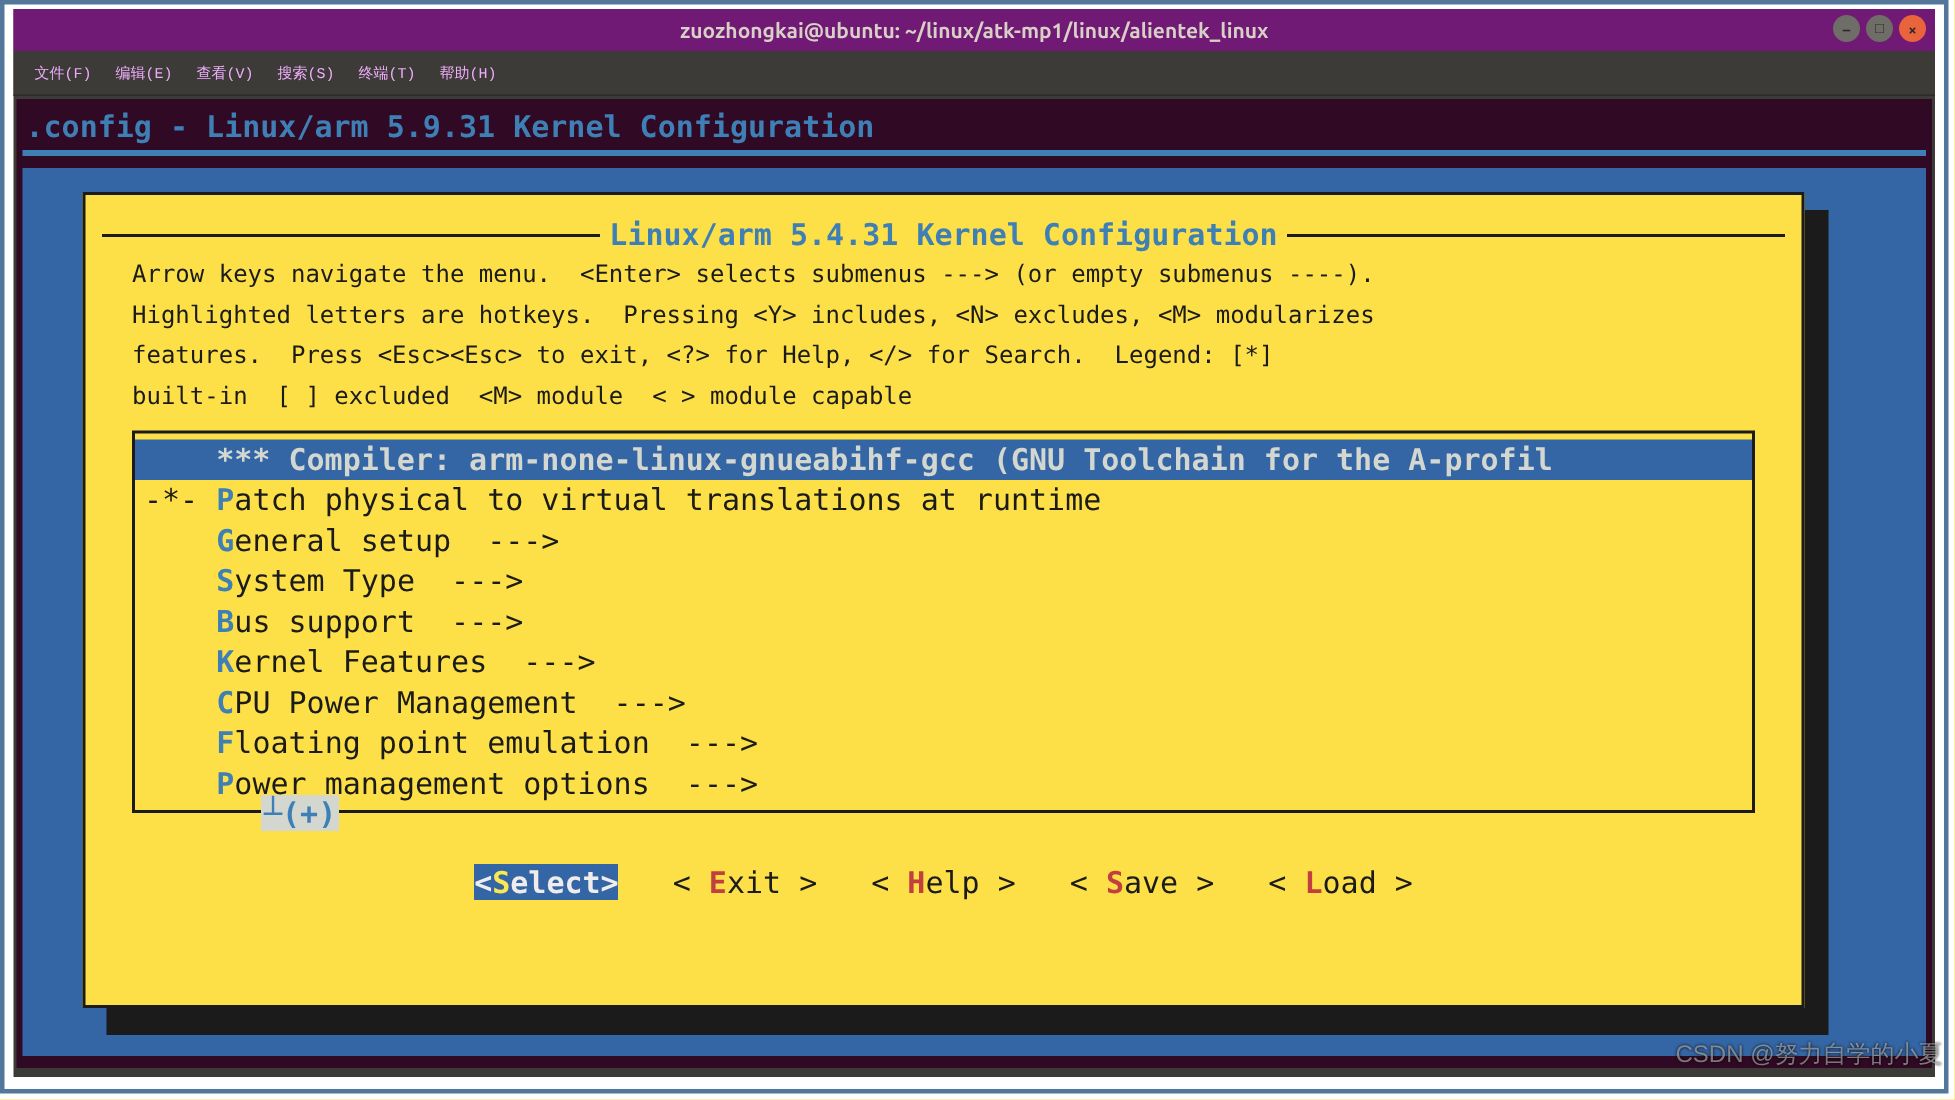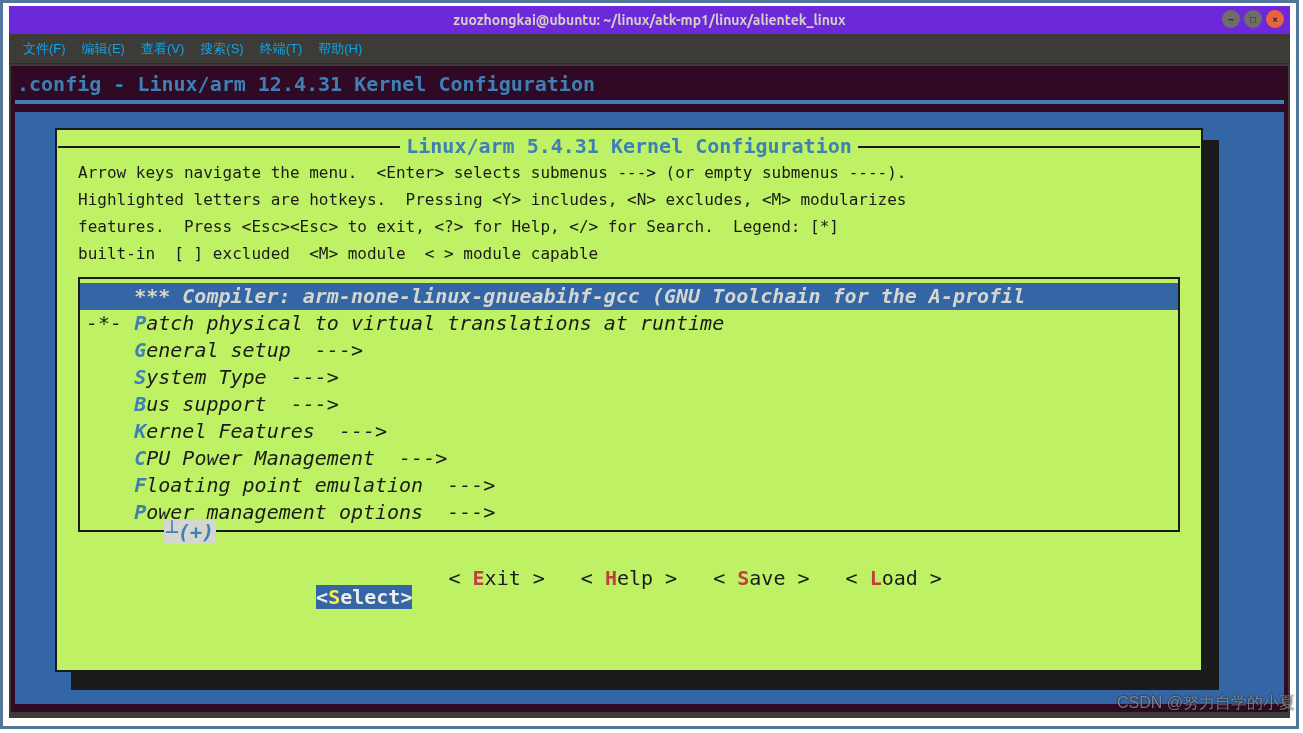--- a/index.html
+++ b/index.html
@@ -19,21 +19,21 @@
     }
     .window {
       background: #3c3b37;
       width: 1281px;
       height: 712px;
       position: absolute;
       left: 6px;
       top: 3px;
     }
     .titlebar {
-      background: #6d28d9;
+      background: #701a75;
       height: 28px;
       display: flex;
       align-items: center;
       justify-content: center;
       position: relative;
       color: #dcdccc;
       font-family: "Ubuntu", sans-serif;
       font-size: 14px;
       font-weight: bold;
     }
@@ -61,23 +61,23 @@
     .win-min { background: #6e6d68; }
     .win-max { background: #6e6d68; }
     .win-close { background: #e9633d; }
     .menubar {
       background: #3c3b37;
       height: 30px;
       display: flex;
       align-items: center;
       padding: 0 8px;
       gap: 4px;
-      color: #0ea5e9;
-      font-family: Liberation Sans, sans-serif;
-      font-size: 13px;
+      color: #f0abfc;
+      font-family: Liberation Mono, monospace;
+      font-size: 10px;
       border-bottom: 1px solid #2b2b2b;
     }
     .menu-item { padding: 2px 6px; }
     .terminal-area {
       background: #300a24;
       margin: 2px;
       height: 646px;
       position: relative;
     }
     .config-header {
@@ -101,24 +101,24 @@
     }
     .shadow-box {
       background: #1b1b1b;
       position: absolute;
       left: 56px;
       top: 28px;
       width: 1148px;
       height: 550px;
     }
     .main-box {
-      background: #bef264;
+      background: #fde047;
       position: relative;
       border: 2px solid #1b1b1b;
-      padding: 3px;
+      padding: 13px;
       width: 1148px;
       height: 544px;
     }
     .box-title-row {
       display: flex;
       align-items: center;
       height: 26px;
     }
     .box-border-line {
       border-top: 2px solid #1b1b1b;
@@ -138,21 +138,20 @@
       line-height: 27px;
       padding: 0 18px;
       font-family: "DejaVu Sans Mono", monospace;
       white-space: pre;
     }
     .inner-box {
       border: 2px solid #1b1b1b;
       margin: 10px 18px 0 18px;
       padding: 4px 0 4px 0;
       position: relative;
-      font-style: italic;
     }
     .menu-list {
       font-size: 20px;
       line-height: 27px;
       font-family: "DejaVu Sans Mono", monospace;
       color: #1b1b1b;
     }
     .menu-row {
       white-space: pre;
       padding: 0 6px;
@@ -185,21 +184,20 @@
       font-family: "DejaVu Sans Mono", monospace;
       color: #1b1b1b;
     }
     .nav-btn {
       white-space: pre;
     }
     .nav-btn.selected {
       background: #3465a4;
       color: #eeedec;
       font-weight: bold;
-      margin-top: 19px;
     }
     .nav-hotkey {
       color: #c23f3f;
       font-weight: bold;
     }
     .nav-btn.selected .nav-hotkey {
       color: #fce94f;
     }
     .watermark {
       position: absolute;
@@ -228,21 +226,21 @@
   <div class="menubar">
     <span class="menu-item">文件(F)</span>
     <span class="menu-item">编辑(E)</span>
     <span class="menu-item">查看(V)</span>
     <span class="menu-item">搜索(S)</span>
     <span class="menu-item">终端(T)</span>
     <span class="menu-item">帮助(H)</span>
   </div>
 
   <div class="terminal-area">
-    <div class="config-header">.config - Linux/arm 12.4.31 Kernel Configuration</div>
+    <div class="config-header">.config - Linux/arm 5.9.31 Kernel Configuration</div>
     <div class="header-underline"></div>
 
     <div class="blue-bg">
       <div class="shadow-box"></div>
       <div class="main-box">
         <div class="box-title-row">
           <div class="box-border-line" style="margin-left:-2px;"></div>
           <span class="box-title">Linux/arm 5.4.31 Kernel Configuration</span>
           <div class="box-border-line" style="margin-right:-2px;"></div>
         </div>

